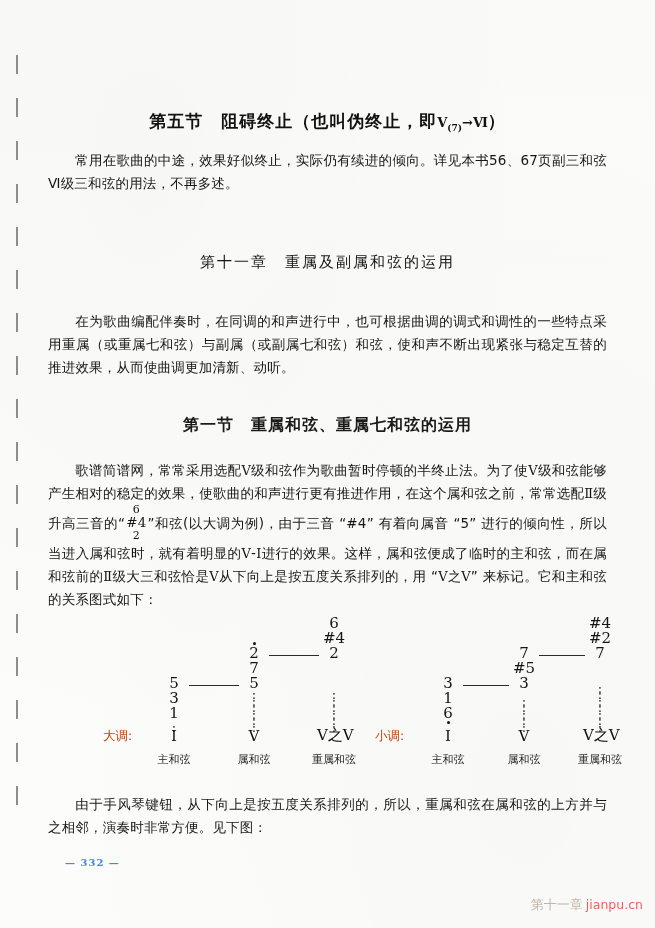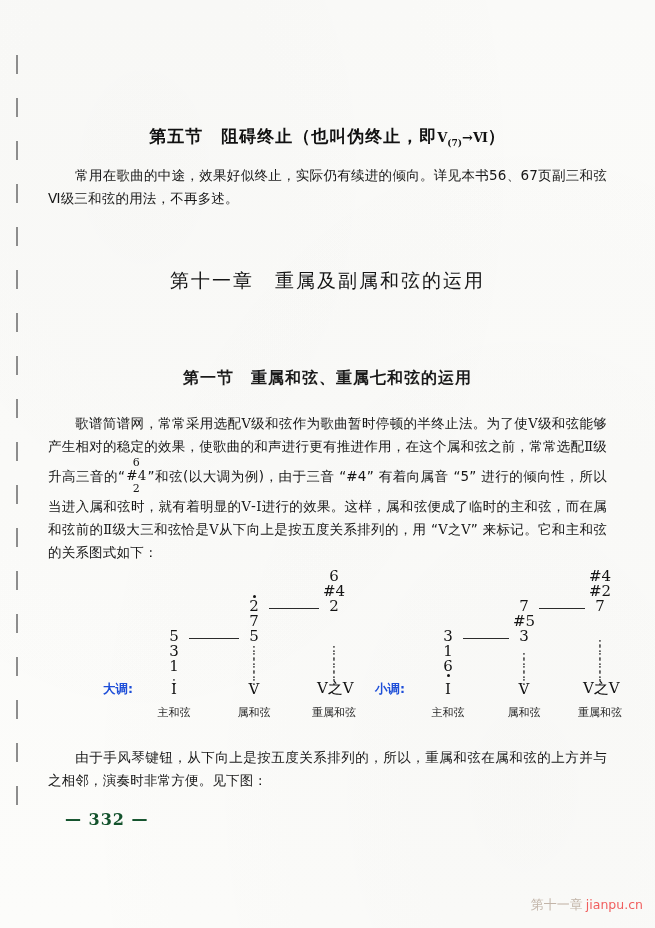--- a/index.html
+++ b/index.html
@@ -65,21 +65,21 @@
     font-weight: bold;
     letter-spacing: 0;
   }
   .sec-head .subnum {
     font-size: 9px;
     vertical-align: sub;
   }
 
   .chapter-head {
     text-align: center;
-    font-size: 19px;
+    font-size: 15px;
     letter-spacing: 2px;
     color: #151515;
   }
 
   .sub-sec-head {
     text-align: center;
     font-weight: bold;
     font-size: 16px;
     letter-spacing: 1px;
   }
@@ -214,30 +214,29 @@
     text-align: center;
     font-size: 11px;
     color: #1b1b1b;
     white-space: nowrap;
   }
 
   .modelabel {
     position: absolute;
     bottom: 22px;
     font-size: 12.5px;
-    color: #1d4ed8;
+    color: #c2410c;
     white-space: nowrap;
+  }
+
+  .pagenum {
+    font-family: "DejaVu Serif", "Liberation Serif", serif;
+    font-size: 10px;
     font-weight: bold;
-  }
-
-  .pagenum {
-    font-family: "DejaVu Serif", "Liberation Serif", serif;
-    font-size: 16px;
-    font-weight: bold;
-    color: #14532d;
+    color: #3b82f6;
     letter-spacing: 1px;
   }
 
   .watermark {
     position: absolute;
     right: 12px;
     bottom: 14px;
     z-index: 5;
     font-size: 13px;
     color: #b9a99b;
@@ -270,40 +269,41 @@
       <i></i>
       <i></i>
       <i></i>
       <i></i>
       <i></i>
       <i></i>
       <i></i>
       <i></i>
   </div>
 
-  <div class="content" style="padding:15px 45px;">
+  <div class="content" style="padding:0 45px;">
 
     <div style="height:110px;"></div>
 
     <div class="sec-head">
       <span>第五节　阻碍终止（也叫伪终止，即</span><span class="sup">V</span><span class="sup subnum">(7)</span><span class="sup">→</span><span class="sup">Ⅵ</span><span>）</span>
     </div>
 
     <div style="height:16px;"></div>
 
     <p class="body" style="padding:0 3px 0 3px;"><span class="ind"></span><span>常用在歌曲的中途，效果好似终止，实际仍有续进的倾向。详见本书56、67页副三和弦Ⅵ级三和弦的用法，不再多述。</span></p>
 
     <div style="height:58px;"></div>
 
     <div class="chapter-head">
       <span>第十一章　重属及副属和弦的运用</span>
     </div>
 
     <div style="height:38px;"></div>
 
+    <p class="body" style="padding:0 3px;"><span class="ind"></span><span>在为歌曲编配伴奏时，在同调的和声进行中，也可根据曲调的调式和调性的一些特点采用重属（或重属七和弦）与副属（或副属七和弦）和弦，使和声不断出现紧张与稳定互替的推进效果，从而使曲调更加清新、动听。</span></p>
 
     <div style="height:36px;"></div>
 
     <div class="sub-sec-head">
       <span>第一节　重属和弦、重属七和弦的运用</span>
     </div>
 
     <div style="height:20px;"></div>
 
 

